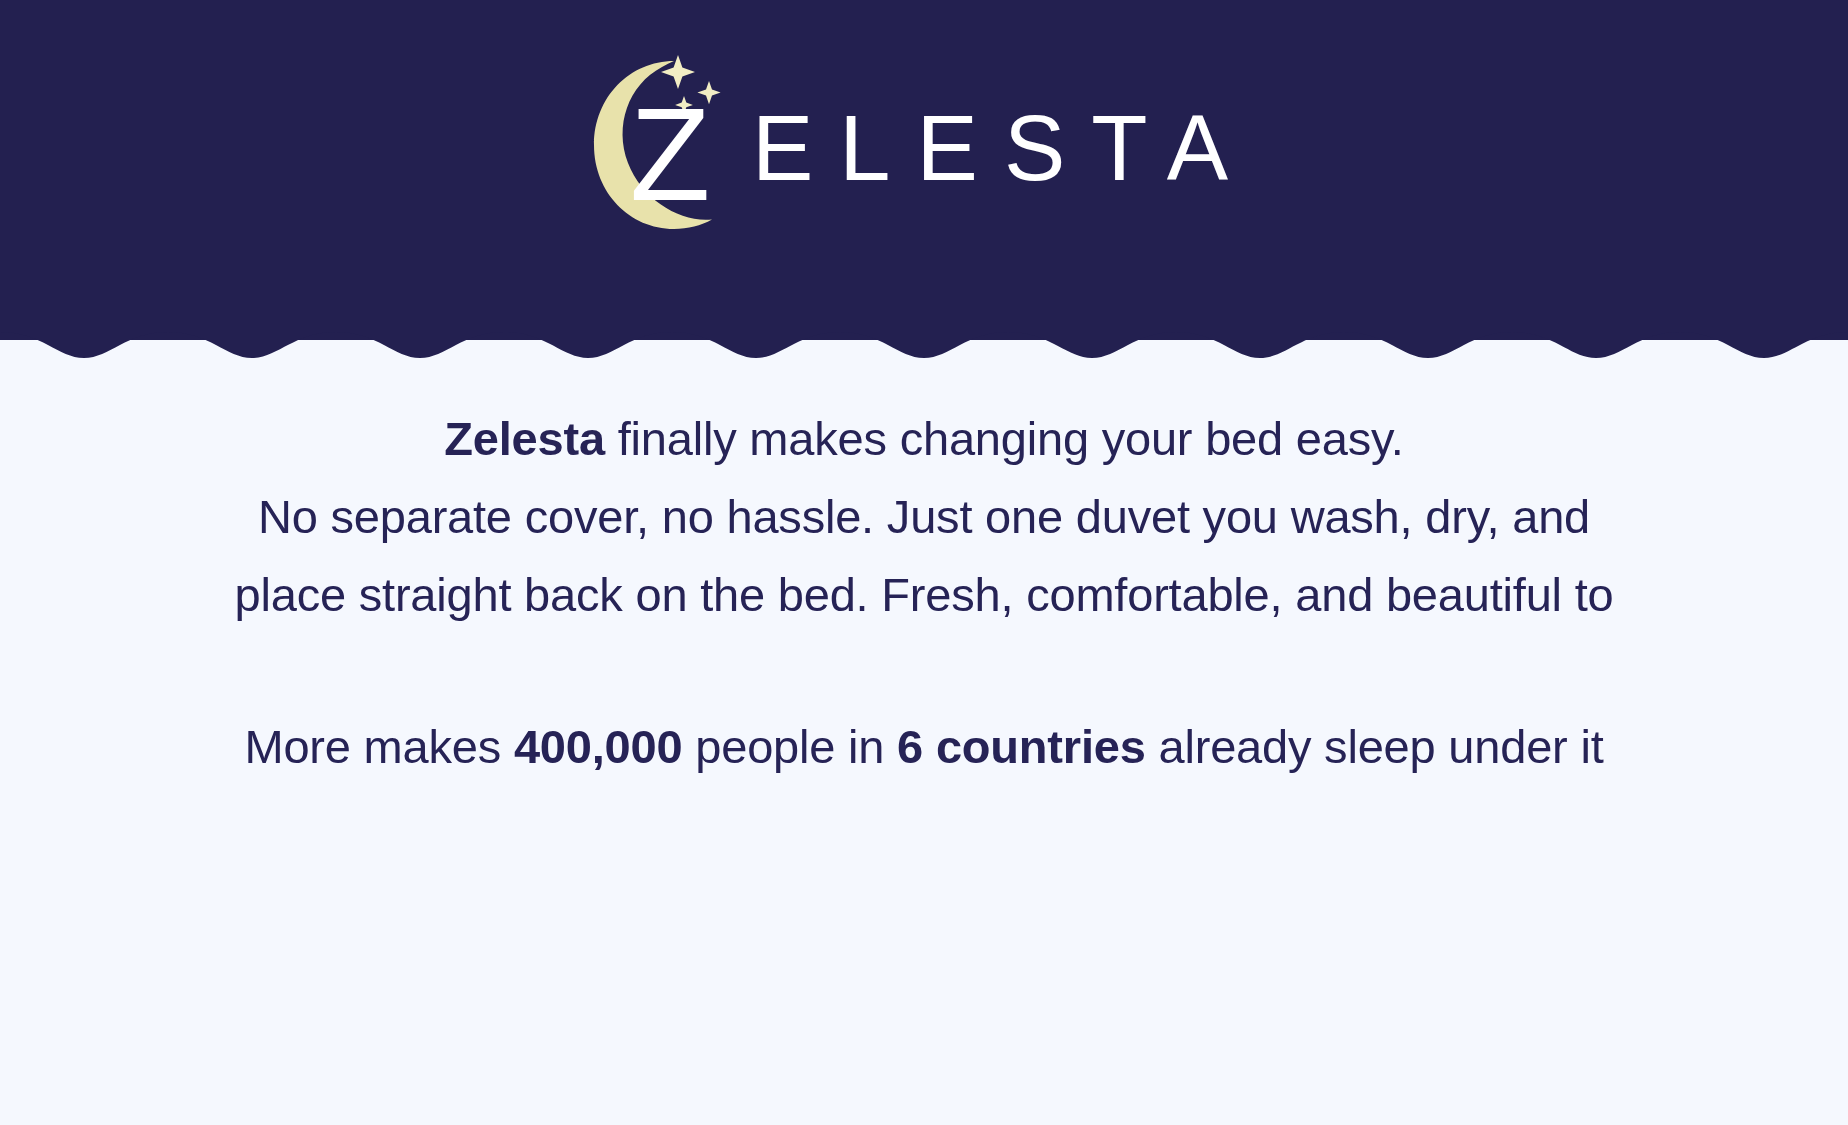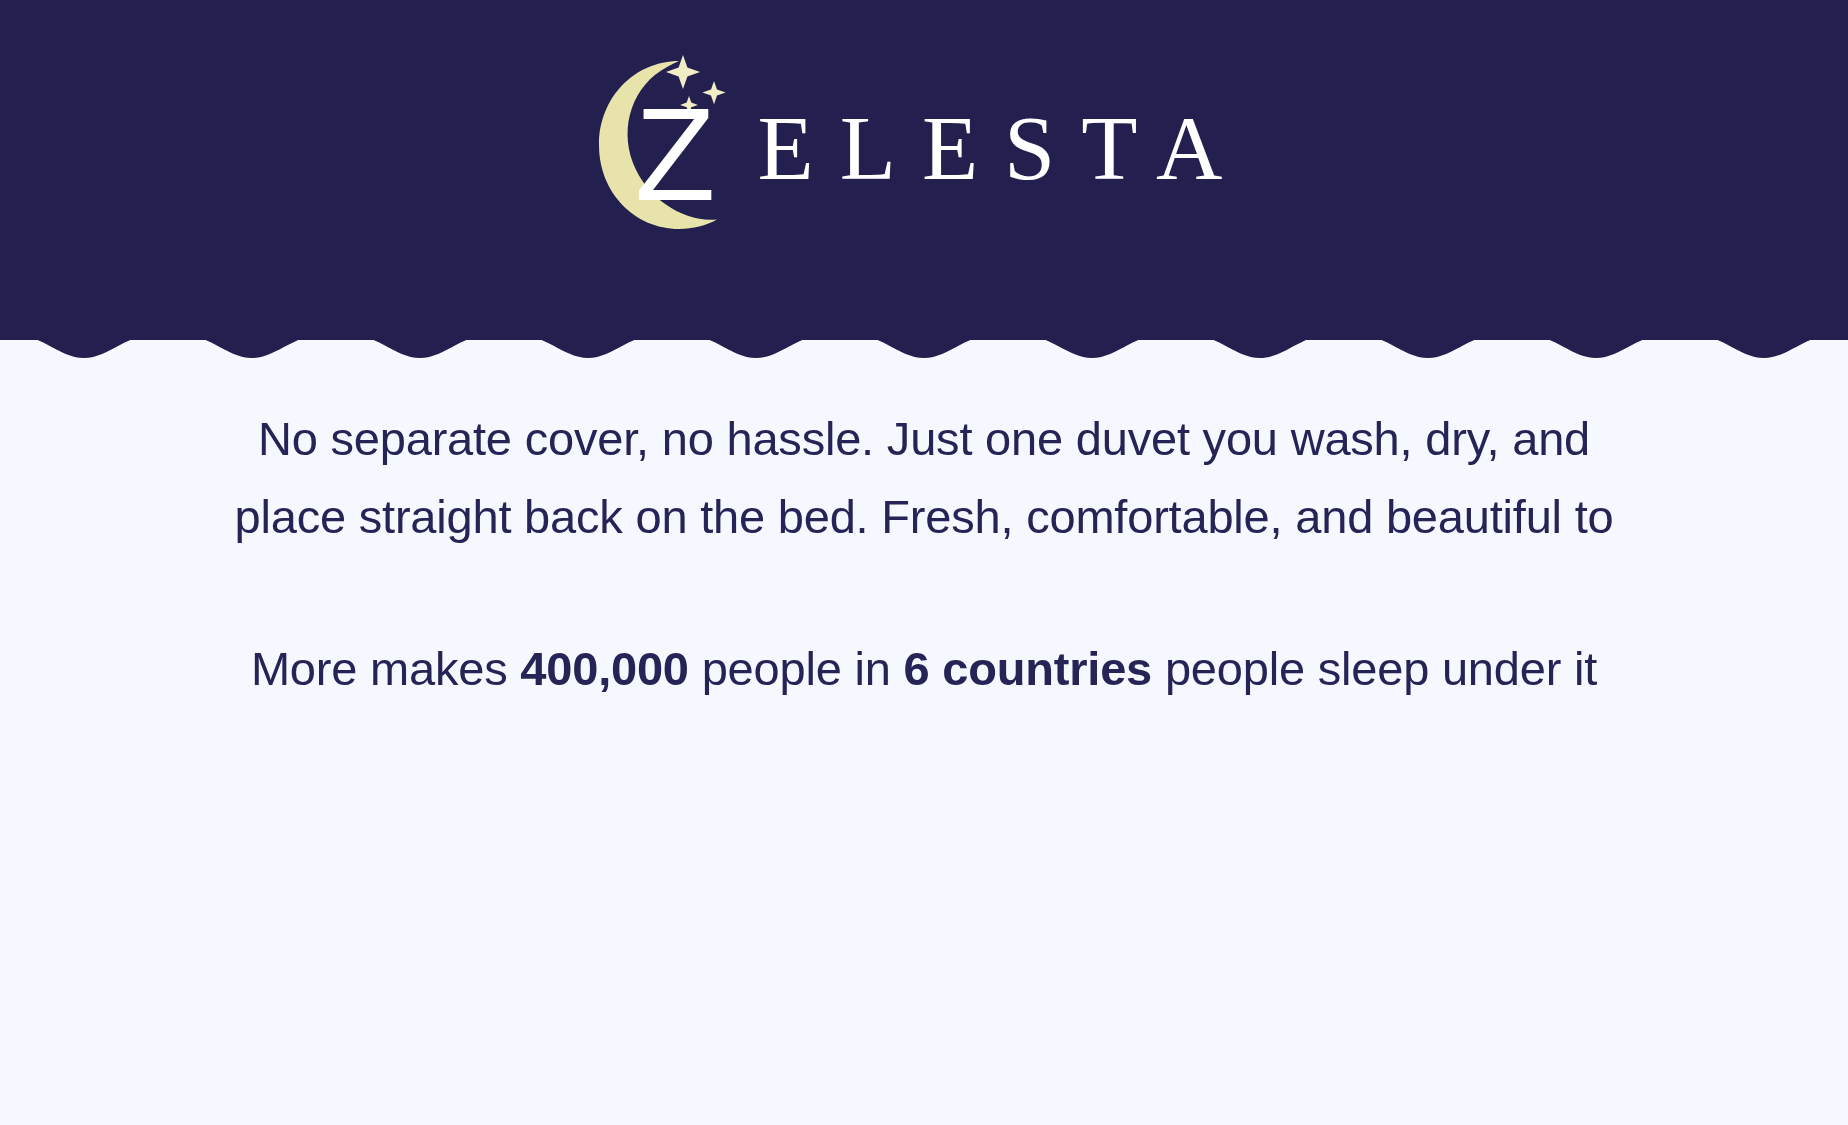--- a/index.html
+++ b/index.html
@@ -48,21 +48,21 @@
   #logo-mark {
     position:relative;
     width:176px;
     height:196px;
     flex:0 0 auto;
   }
   #logo-mark svg { display:block; width:176px; height:196px; }
 
   #logo-wordmark {
     color:#ffffff;
-    font-family:Liberation Serif, serif;
+    font-family:Liberation Sans, sans-serif;
     font-size:92px;
     font-weight:400;
     letter-spacing:26px;
     line-height:1;
     margin-left:-2px;
     transform:translateY(3px);
     white-space:nowrap;
   }
 
   
@@ -173,22 +173,23 @@
              C 226,62 210,36 168,36
              C 126,36 110,62 84,62
              C 58,62 42,36 0,36 Z"></path>
   </svg>
 </div>
 
 <div id="body-section">
   <div id="copy-block">
 
     <div class="paragraph" id="paragraph-intro">
+        <span class="para-line"><span class="strong-text">Zelesta</span><span> finally makes changing your bed easy.</span></span>
         <span class="para-line"><span>No separate cover, no hassle. Just one duvet you wash, dry, and</span></span>
         <span class="para-line"><span>place straight back on the bed. Fresh, comfortable, and beautiful to</span></span>
       </div>
 
     <div class="paragraph" id="paragraph-social-proof">
-        <span class="para-line"><span>More makes </span><span class="strong-text">400,000</span><span> people in </span><span class="strong-text">6 countries</span><span> people sleep under it</span></span>
+        <span class="para-line"><span>More makes </span><span class="strong-text">400,000</span><span> people in </span><span class="strong-text">6 countries</span><span> already sleep under it</span></span>
       </div>
 
   </div>
 </div>
 
 </body></html>

